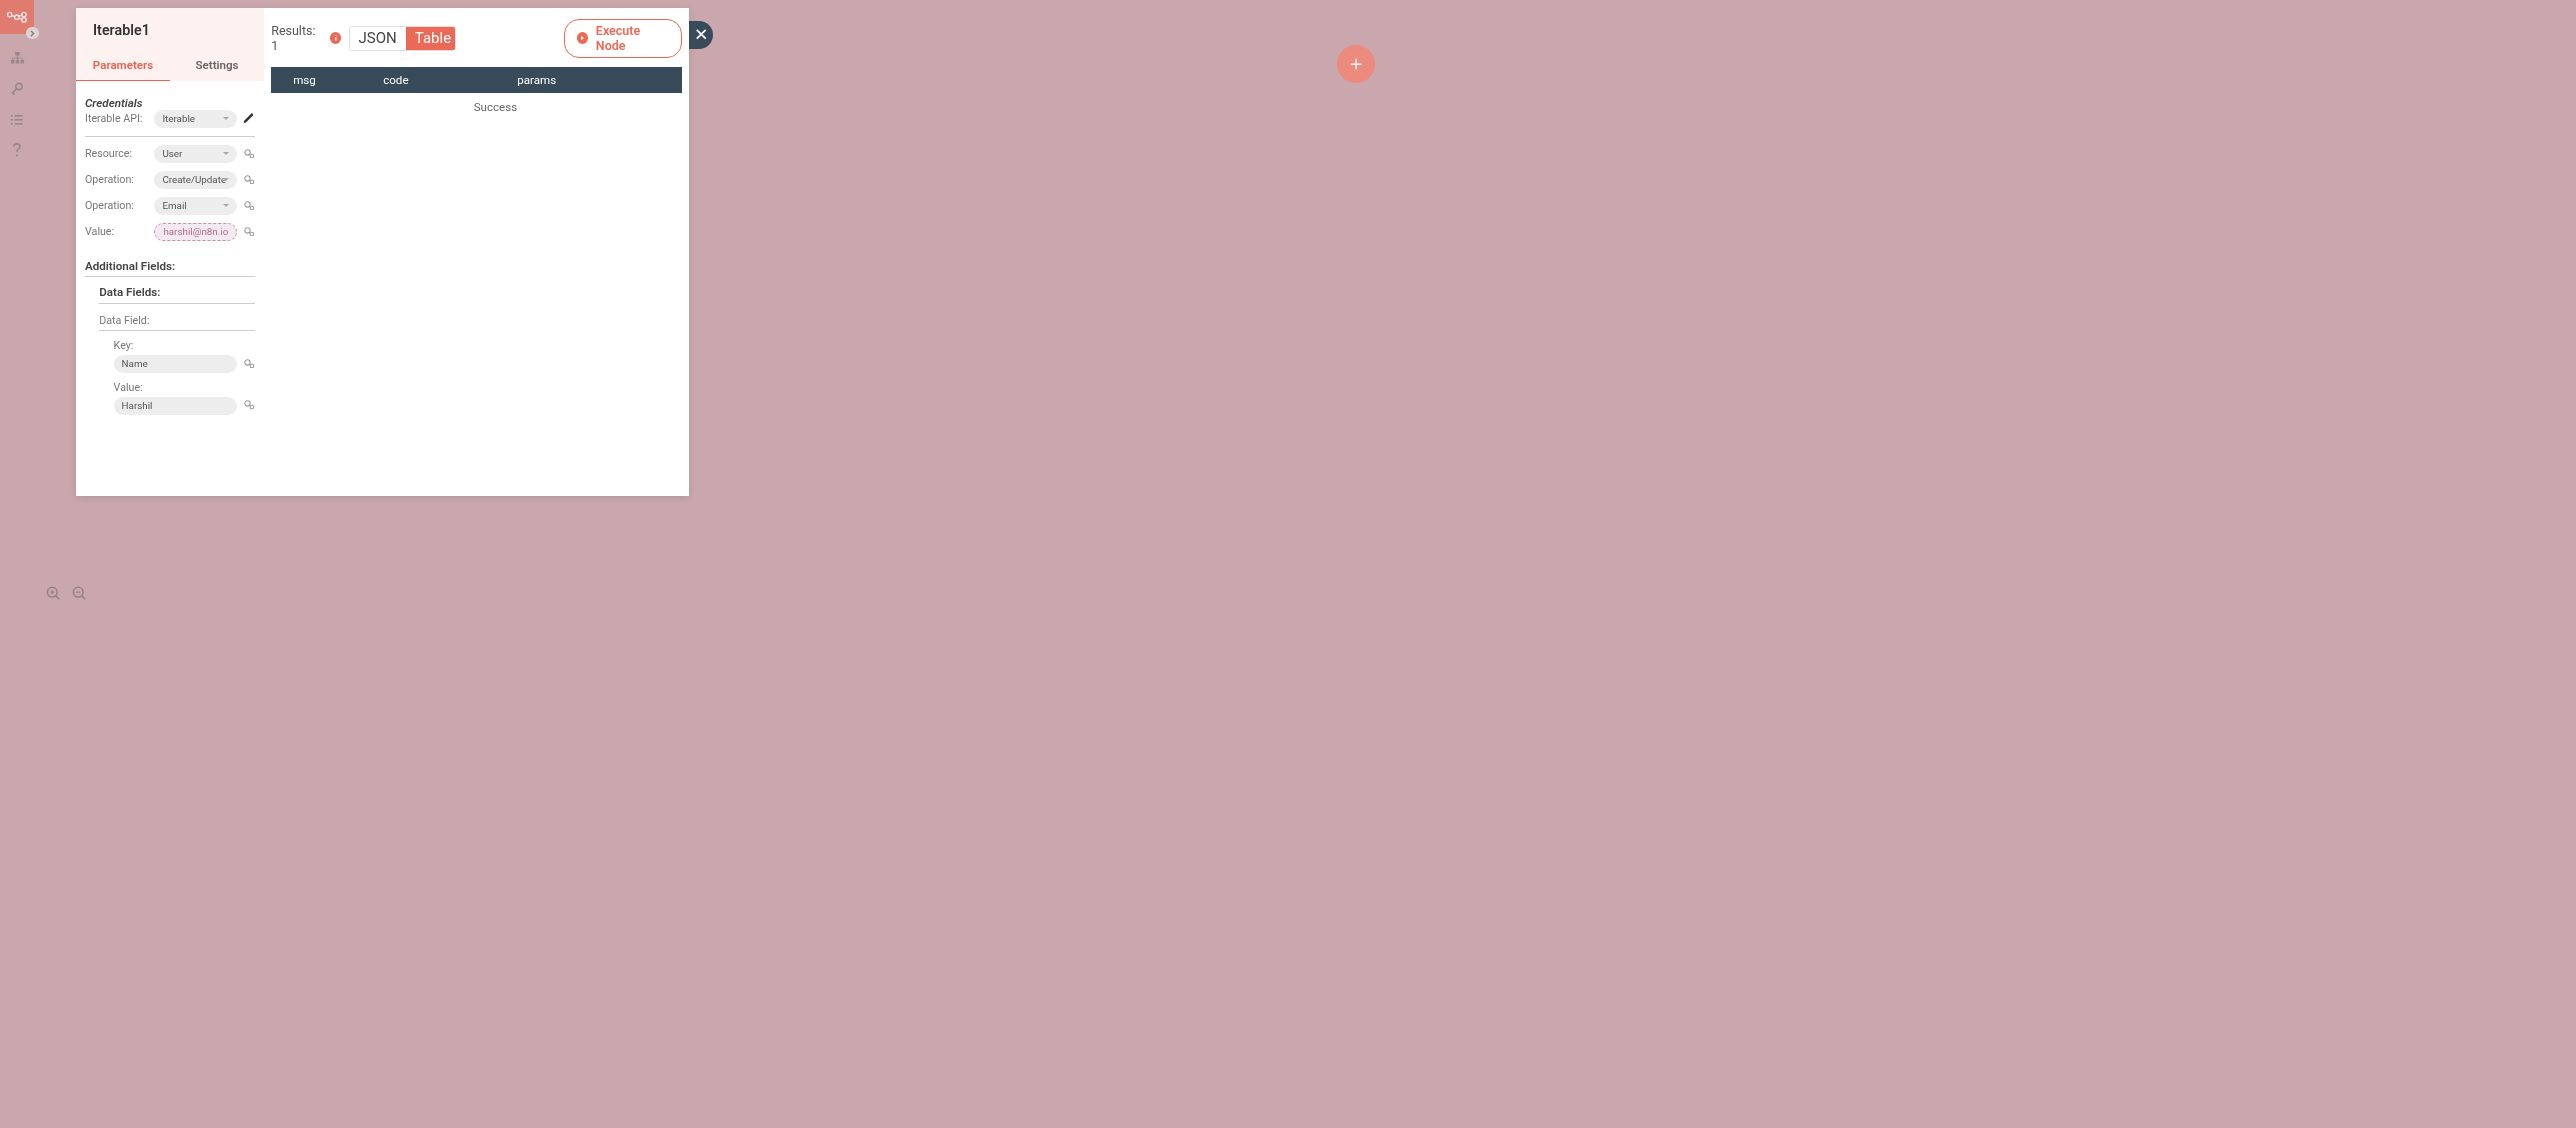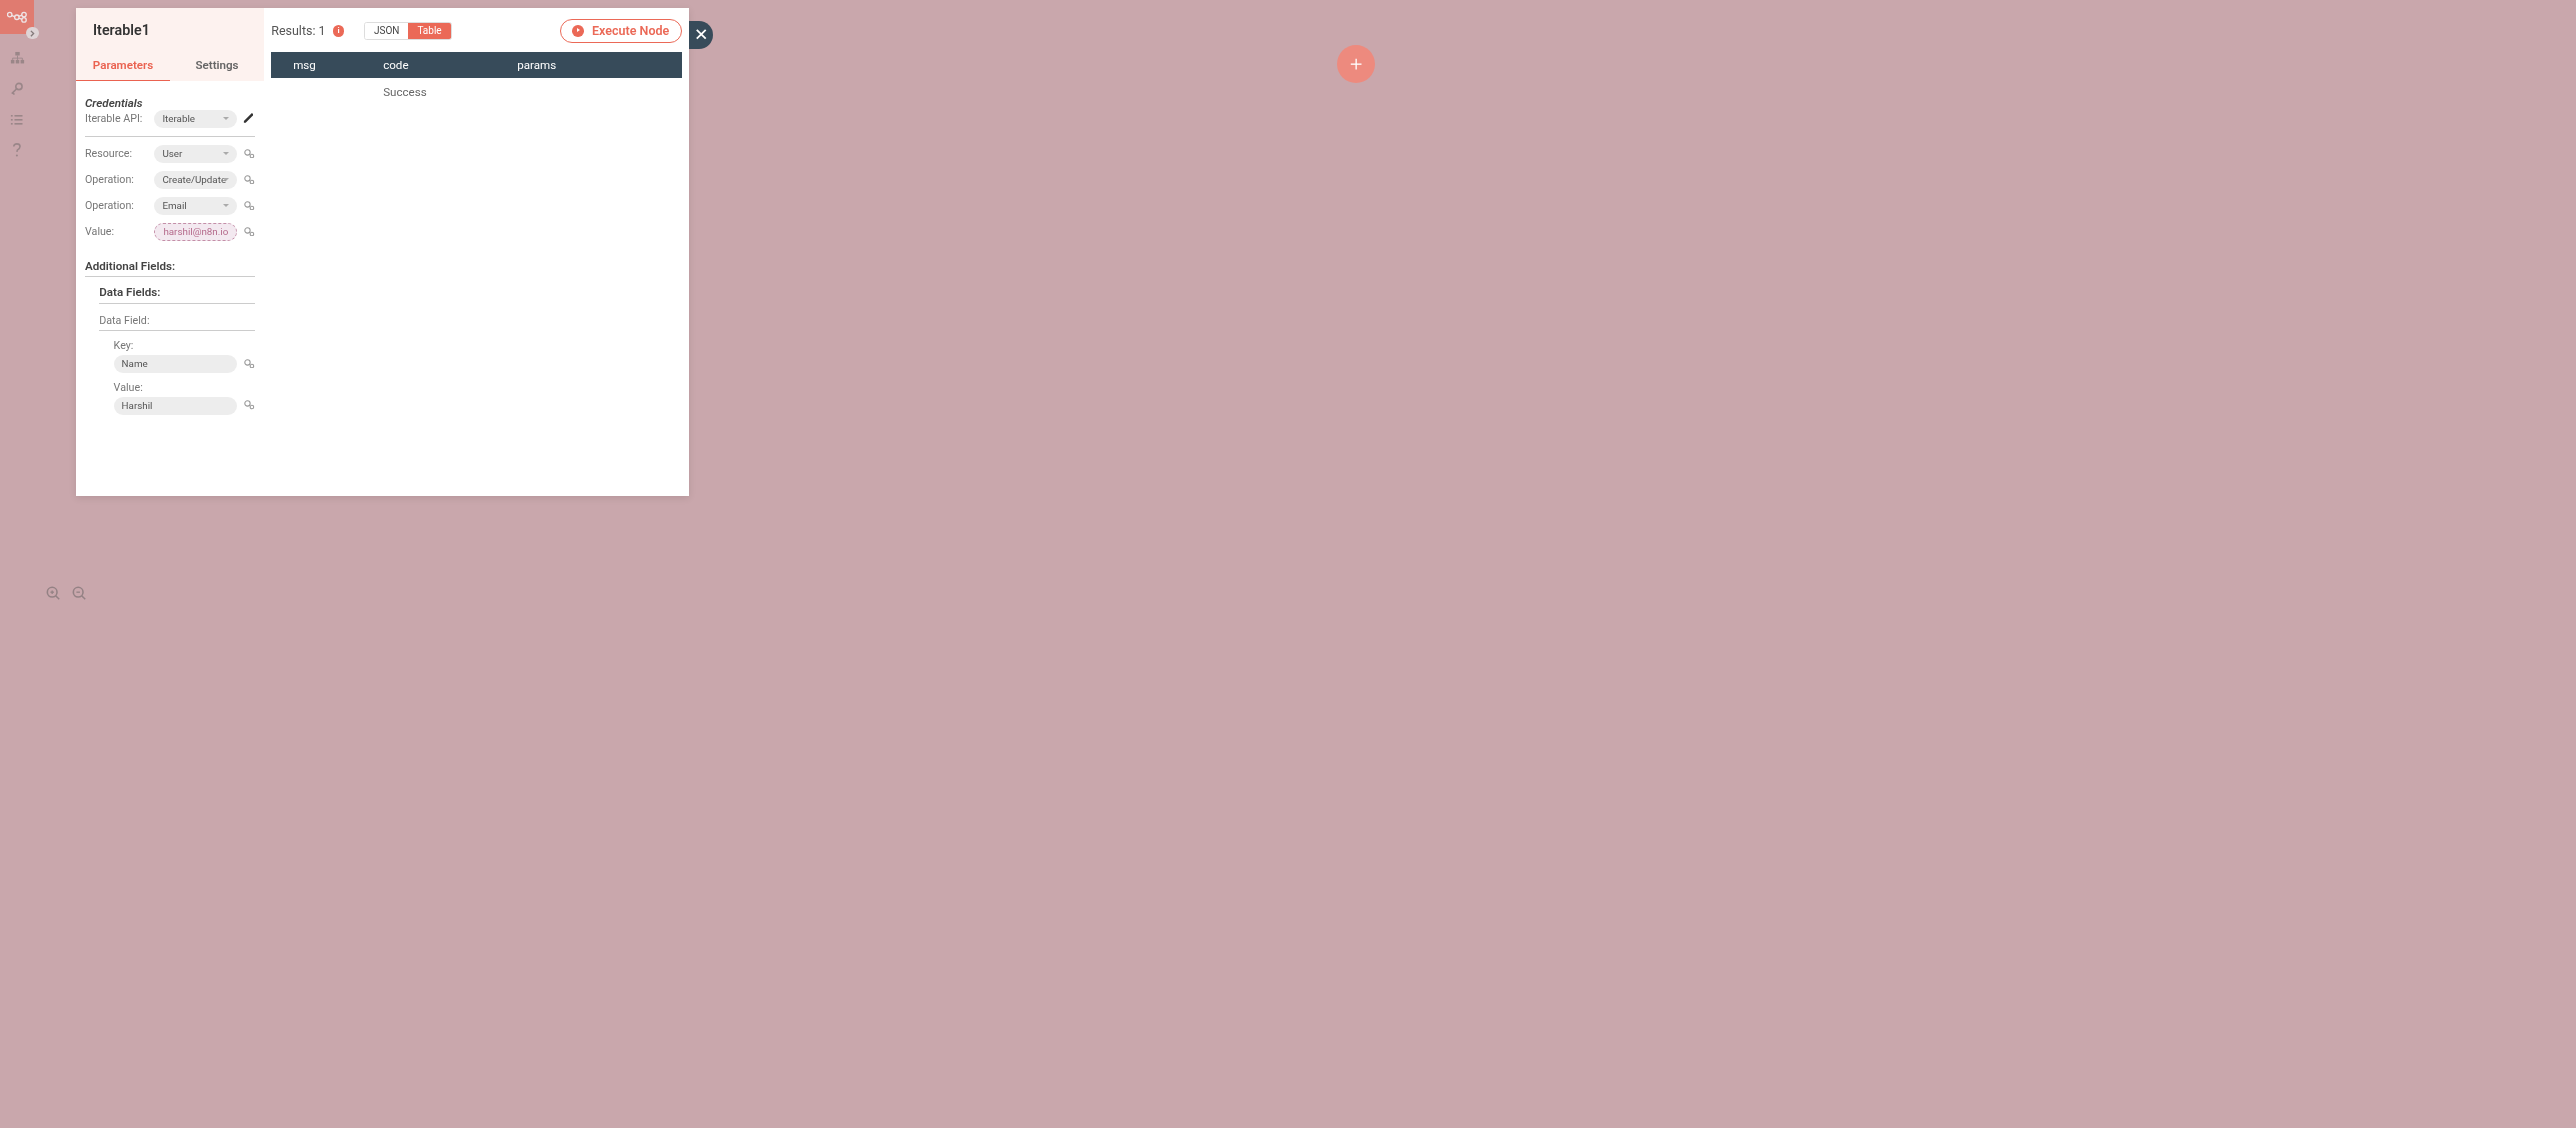--- a/index.html
+++ b/index.html
@@ -286,21 +286,21 @@
 .view-toggle {
   margin-left: auto;
   display: flex;
   border: 0.9px solid #ddd;
   border-radius: 2.7px;
   overflow: hidden;
 }
 
 .view-btn {
   padding: 2.7px 9px;
-  font-size: 10px;
+  font-size: 15px;
   cursor: pointer;
 }
 
 .view-btn.json { background: #fff; color: #444; }
 .view-btn.table { background: #eb6957; color: #fff; }
 
 .execute-btn {
   margin-left: 101px;
   border: 1.3px solid #eb6957;
   border-radius: 15px;
@@ -348,21 +348,21 @@
 .results-header div:nth-child(3) { flex: 1; }
 
 .results-row {
   display: flex;
   padding: 6.3px 0;
   font-size: 11.6px;
   color: #666;
 }
 
 .results-row div:nth-child(1) { padding-left: 13.4px; width: 112px; }
-.results-row div:nth-child(2) { width: 134px; }
+.results-row div:nth-child(2) { width: 134px; text-align: right; }
 .results-row div:nth-child(3) { flex: 1; }
 
 .close-btn {
   position: absolute;
   right: -24px;
   top: 12.5px;
   width: 24px;
   height: 28px;
   background: #374b5a;
   border-radius: 0 14.3px 14.3px 0;

